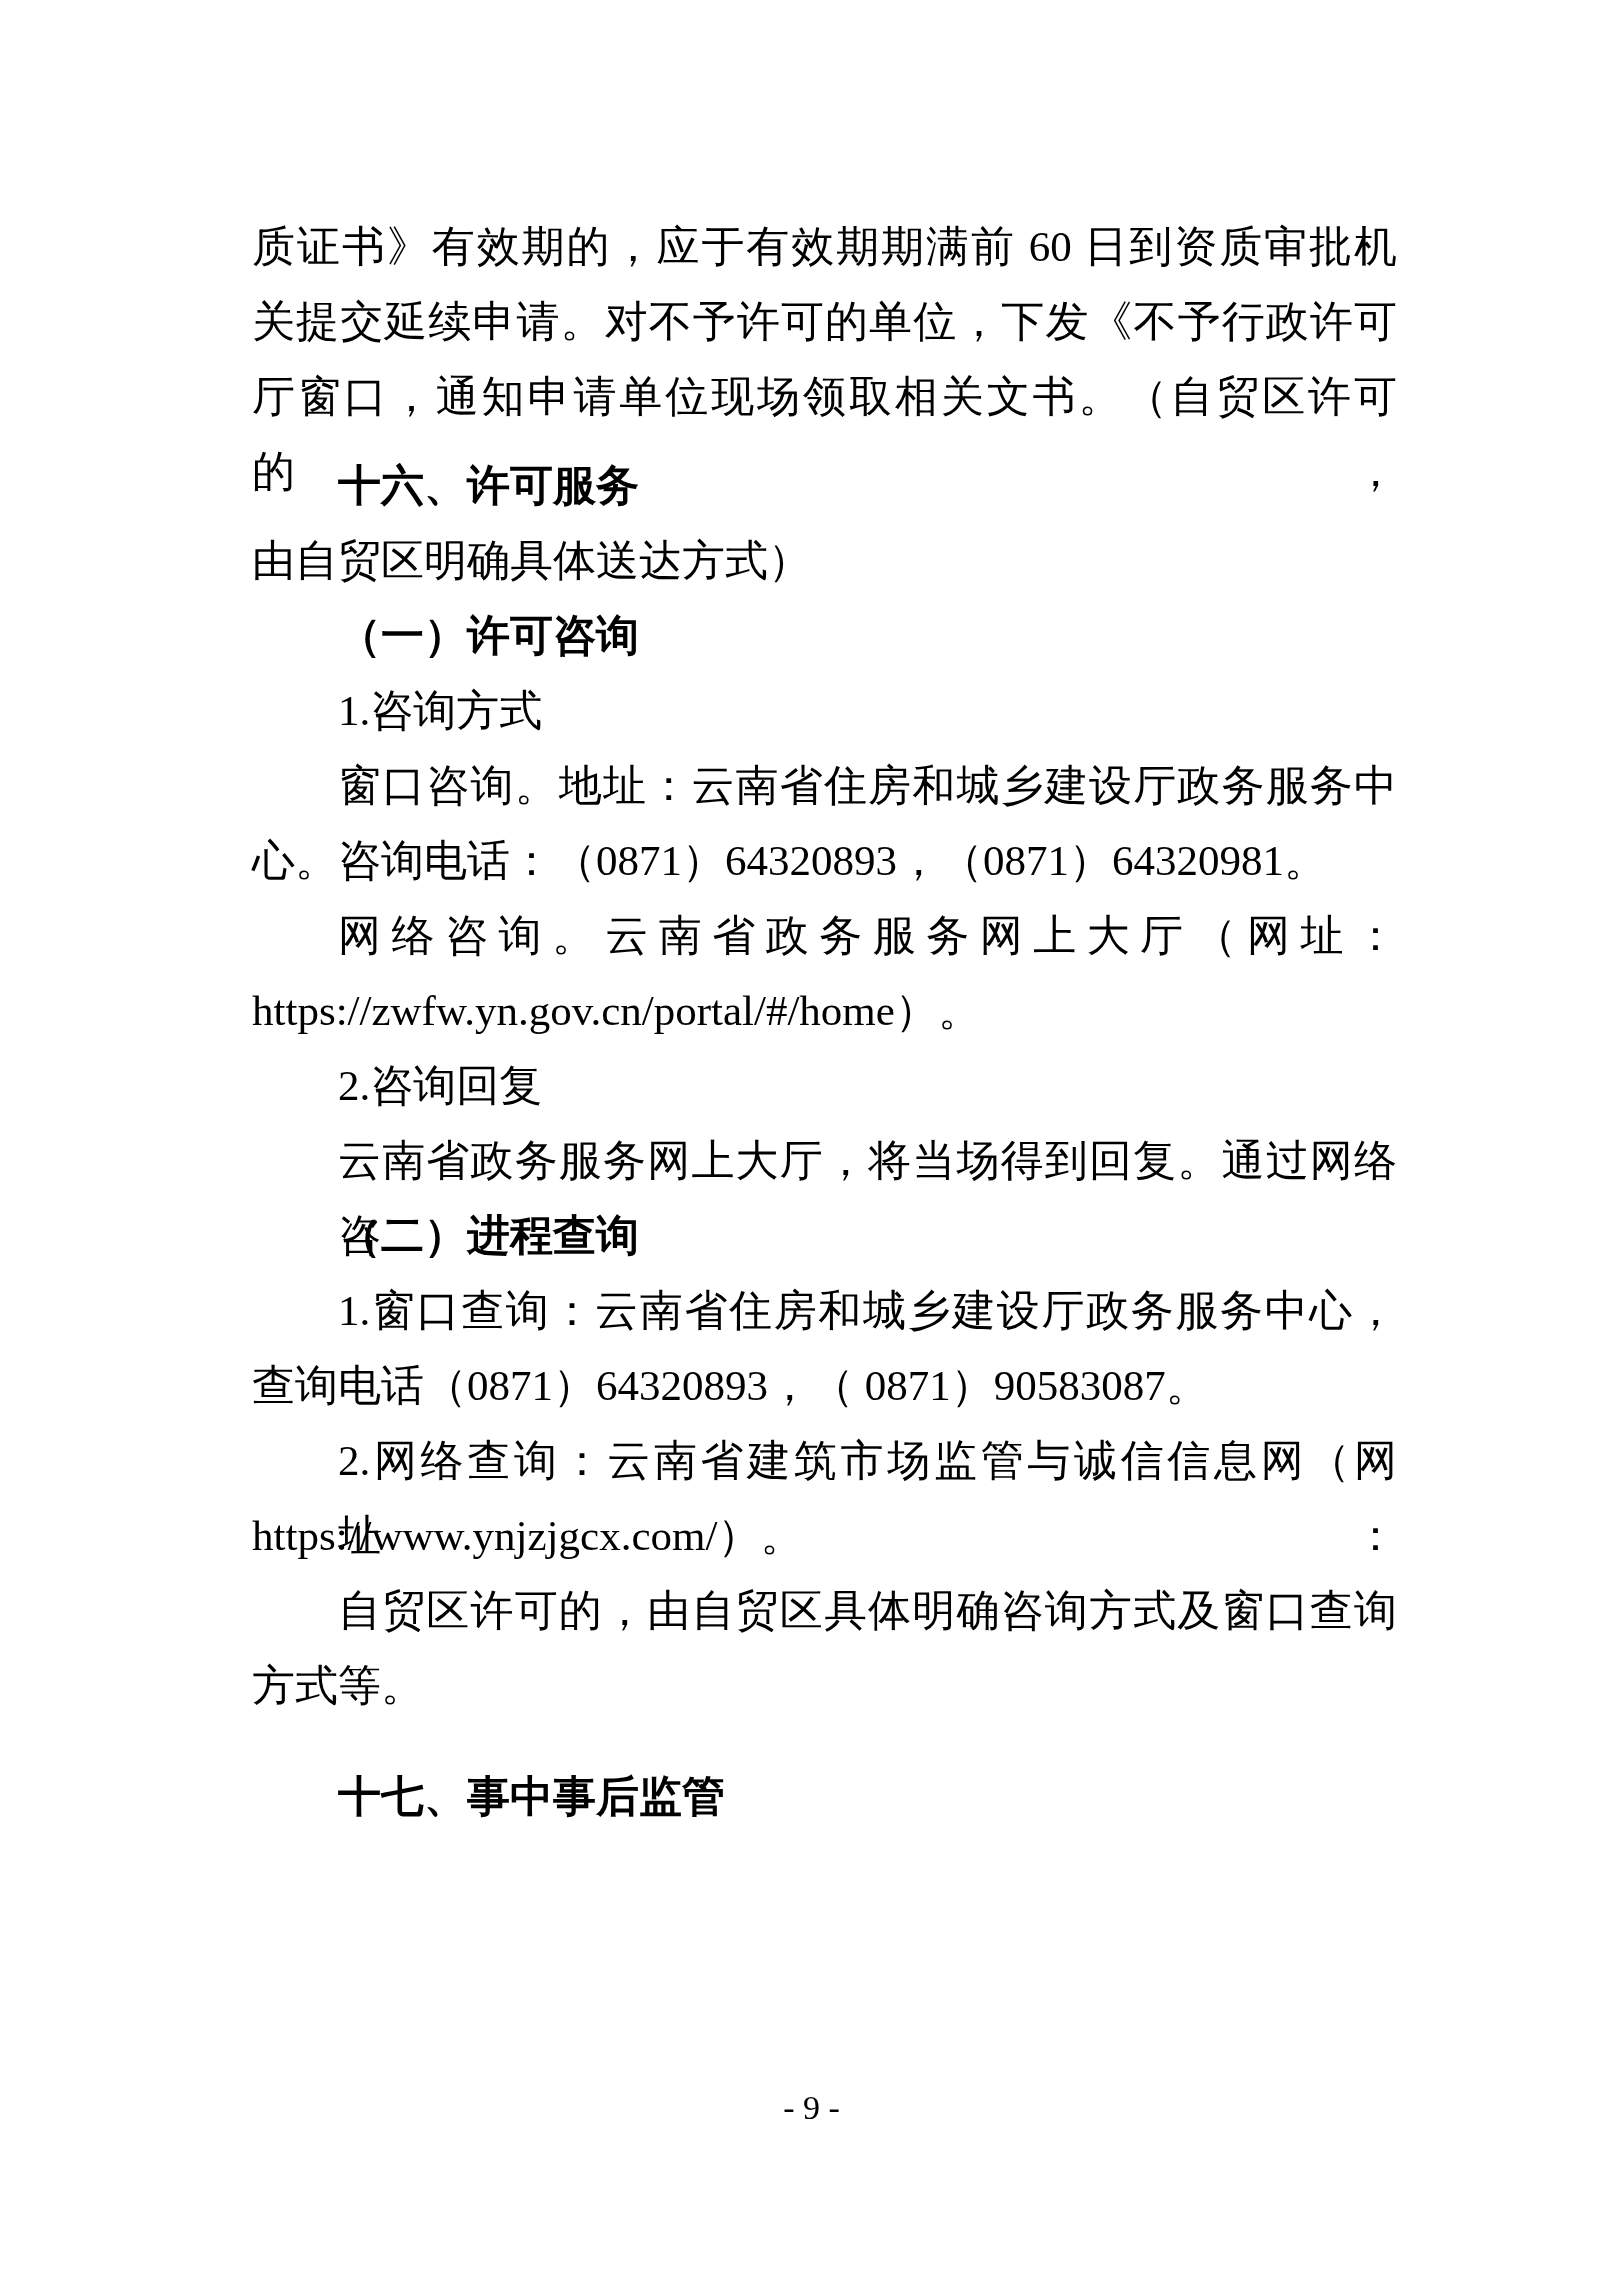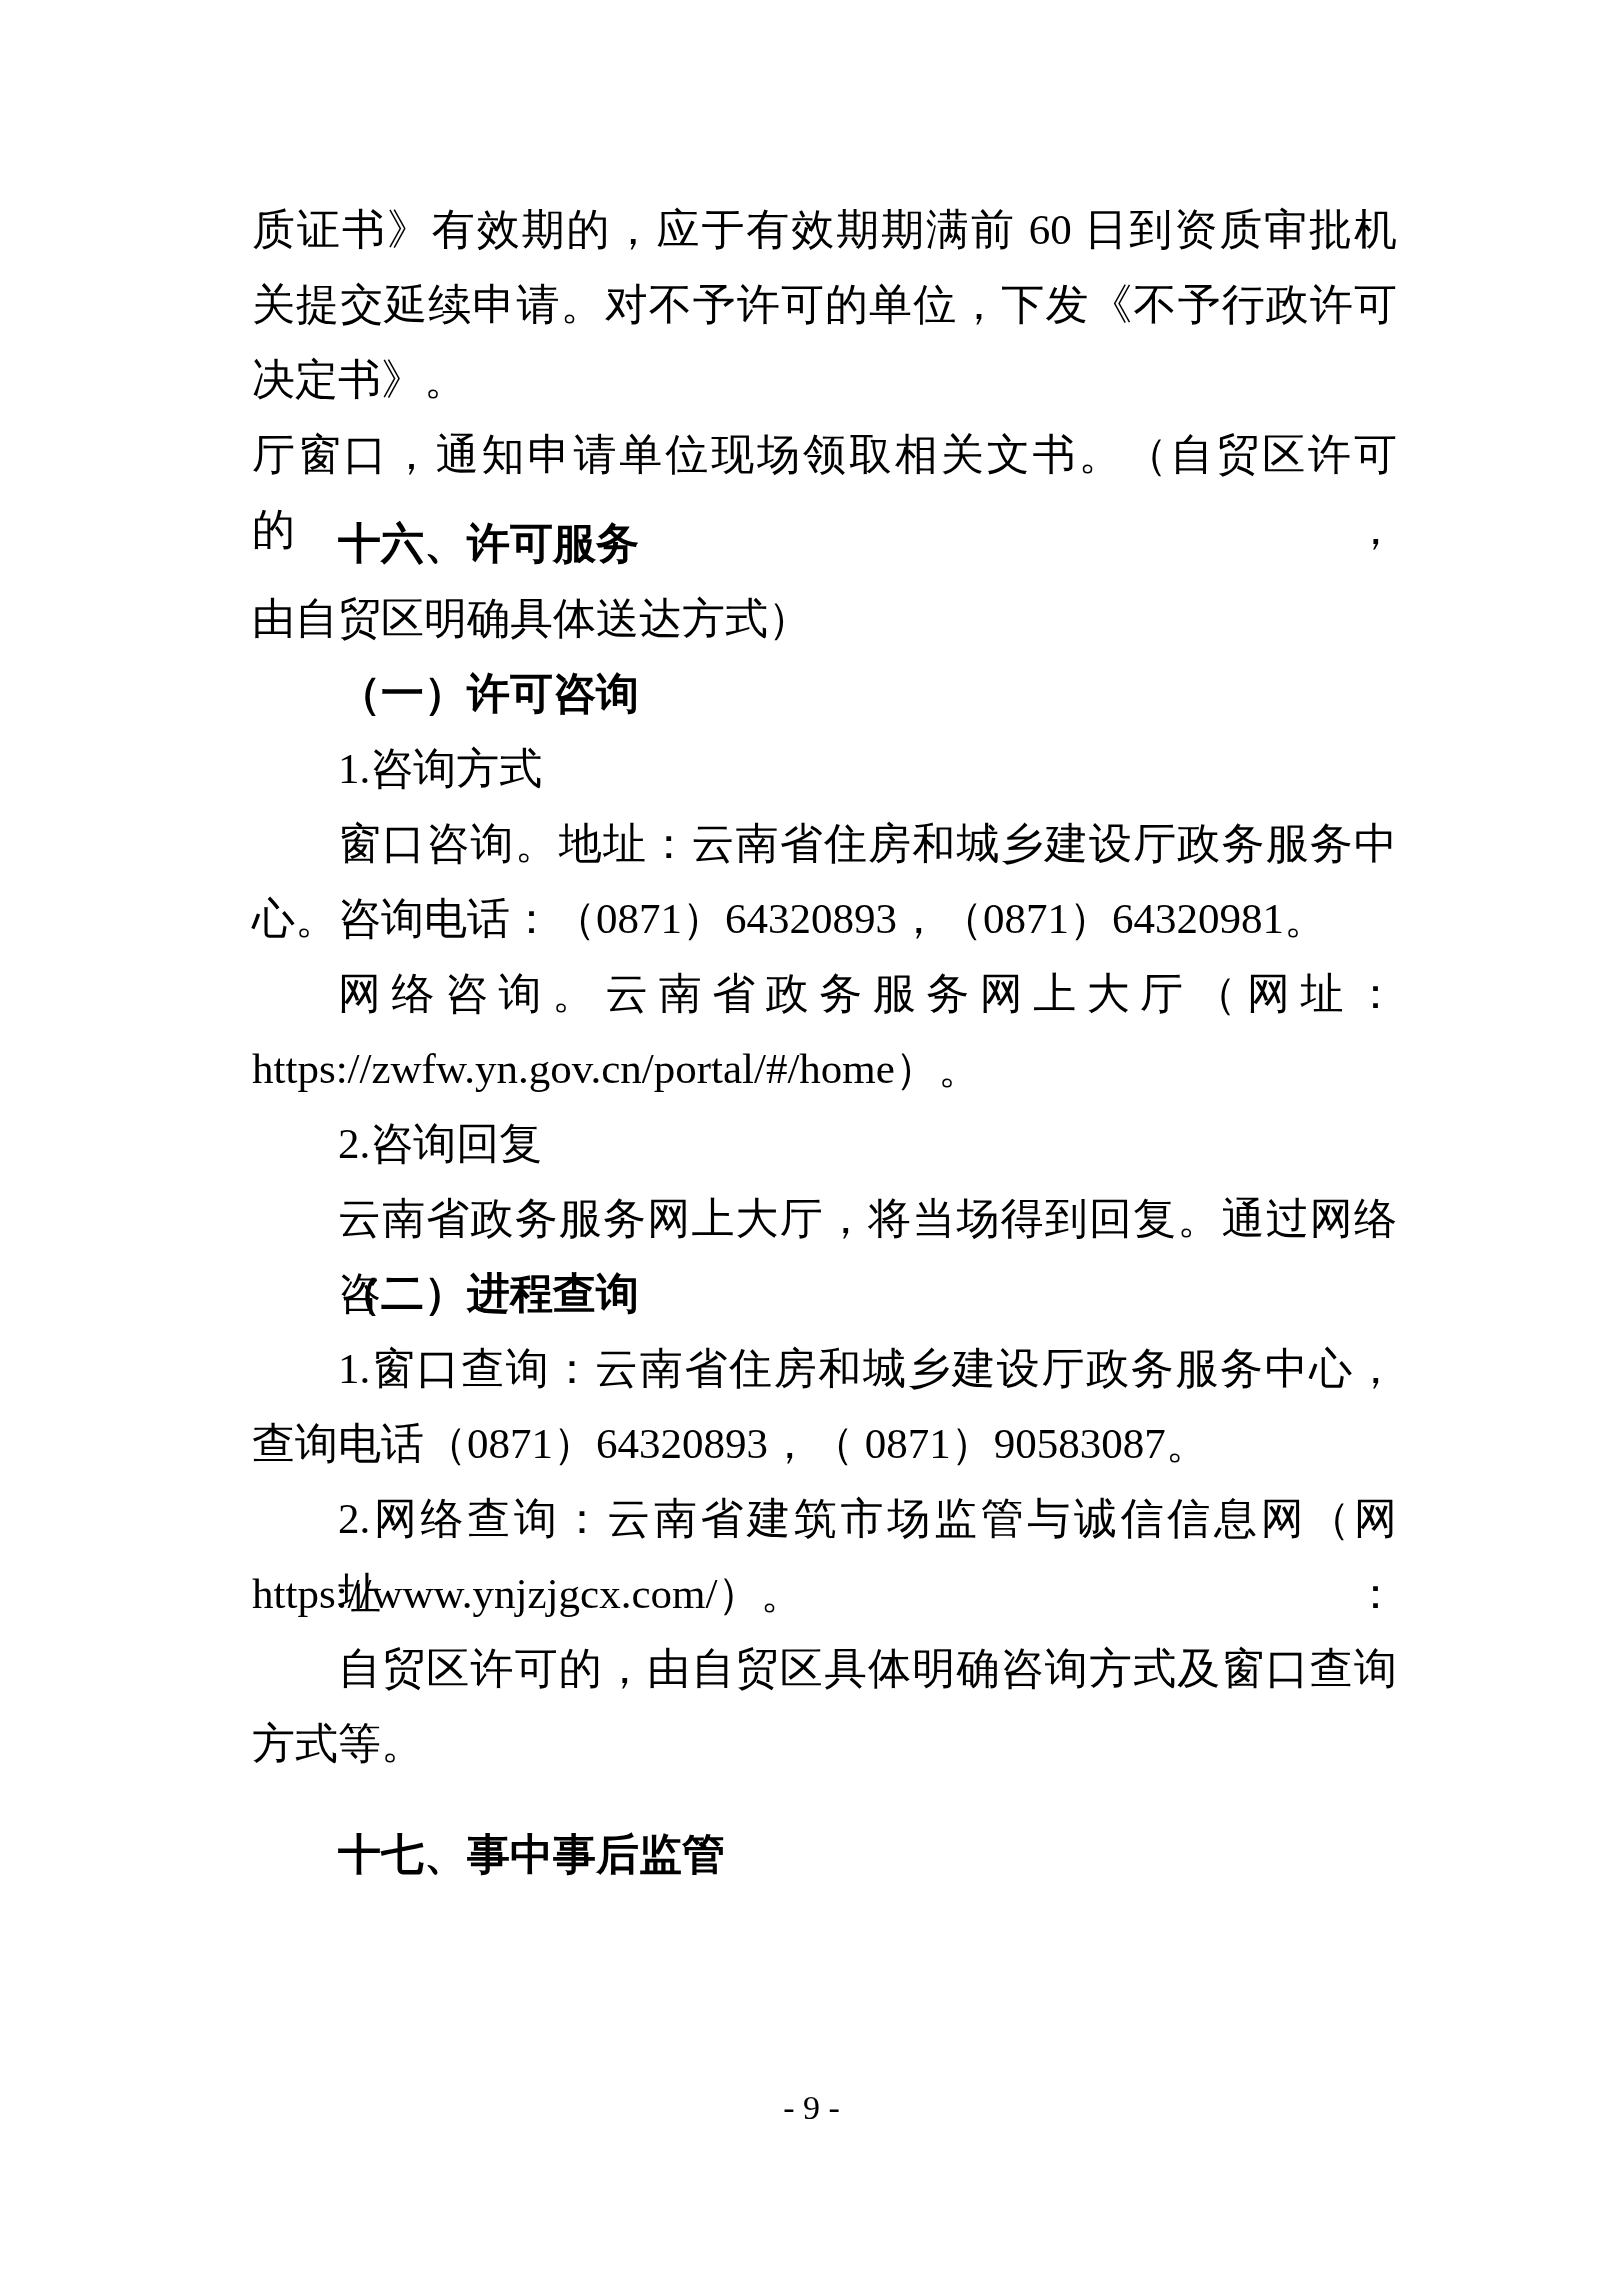--- a/index.html
+++ b/index.html
@@ -7,21 +7,21 @@
     position:relative;
     width:1623px;
     height:2295px;
     background:#ffffff;
     color:#000;
     overflow:hidden;
   }
   .textblock{
     position:absolute;
     left:252px;
-    top:192px;
+    top:209px;
     width:1145px;
   }
   .line{
     height:75px;
     line-height:75px;
     font-size:43px;
     font-family:"Liberation Serif","DejaVu Serif",serif;
     white-space:nowrap;
   }
   .just{
@@ -49,21 +49,20 @@
     color:#000;
   }
 </style>
 </head>
 <body>
 
 <div class="page">
   <div class="textblock">
     <div class="line just">质证书》有效期的，应于有效期期满前 60 日到资质审批机</div>
     <div class="line just">关提交延续申请。对不予许可的单位，下发《不予行政许可</div>
-    <div class="line">决定书》。</div>
     <div class="line just">厅窗口，通知申请单位现场领取相关文书。（自贸区许可的，</div>
     <div class="line ind h-main gap-a">十六、许可服务</div>
     <div class="line">由自贸区明确具体送达方式）</div>
     <div class="line ind h-sub">（一）许可咨询</div>
     <div class="line ind">1.咨询方式</div>
     <div class="line ind just">窗口咨询。地址：云南省住房和城乡建设厅政务服务中</div>
     <div class="line">心。咨询电话：（0871）64320893，（0871）64320981。</div>
     <div class="line ind just">网络咨询。云南省政务服务网上大厅（网址：</div>
     <div class="line">https://zwfw.yn.gov.cn/portal/#/home）。</div>
     <div class="line ind">2.咨询回复</div>

